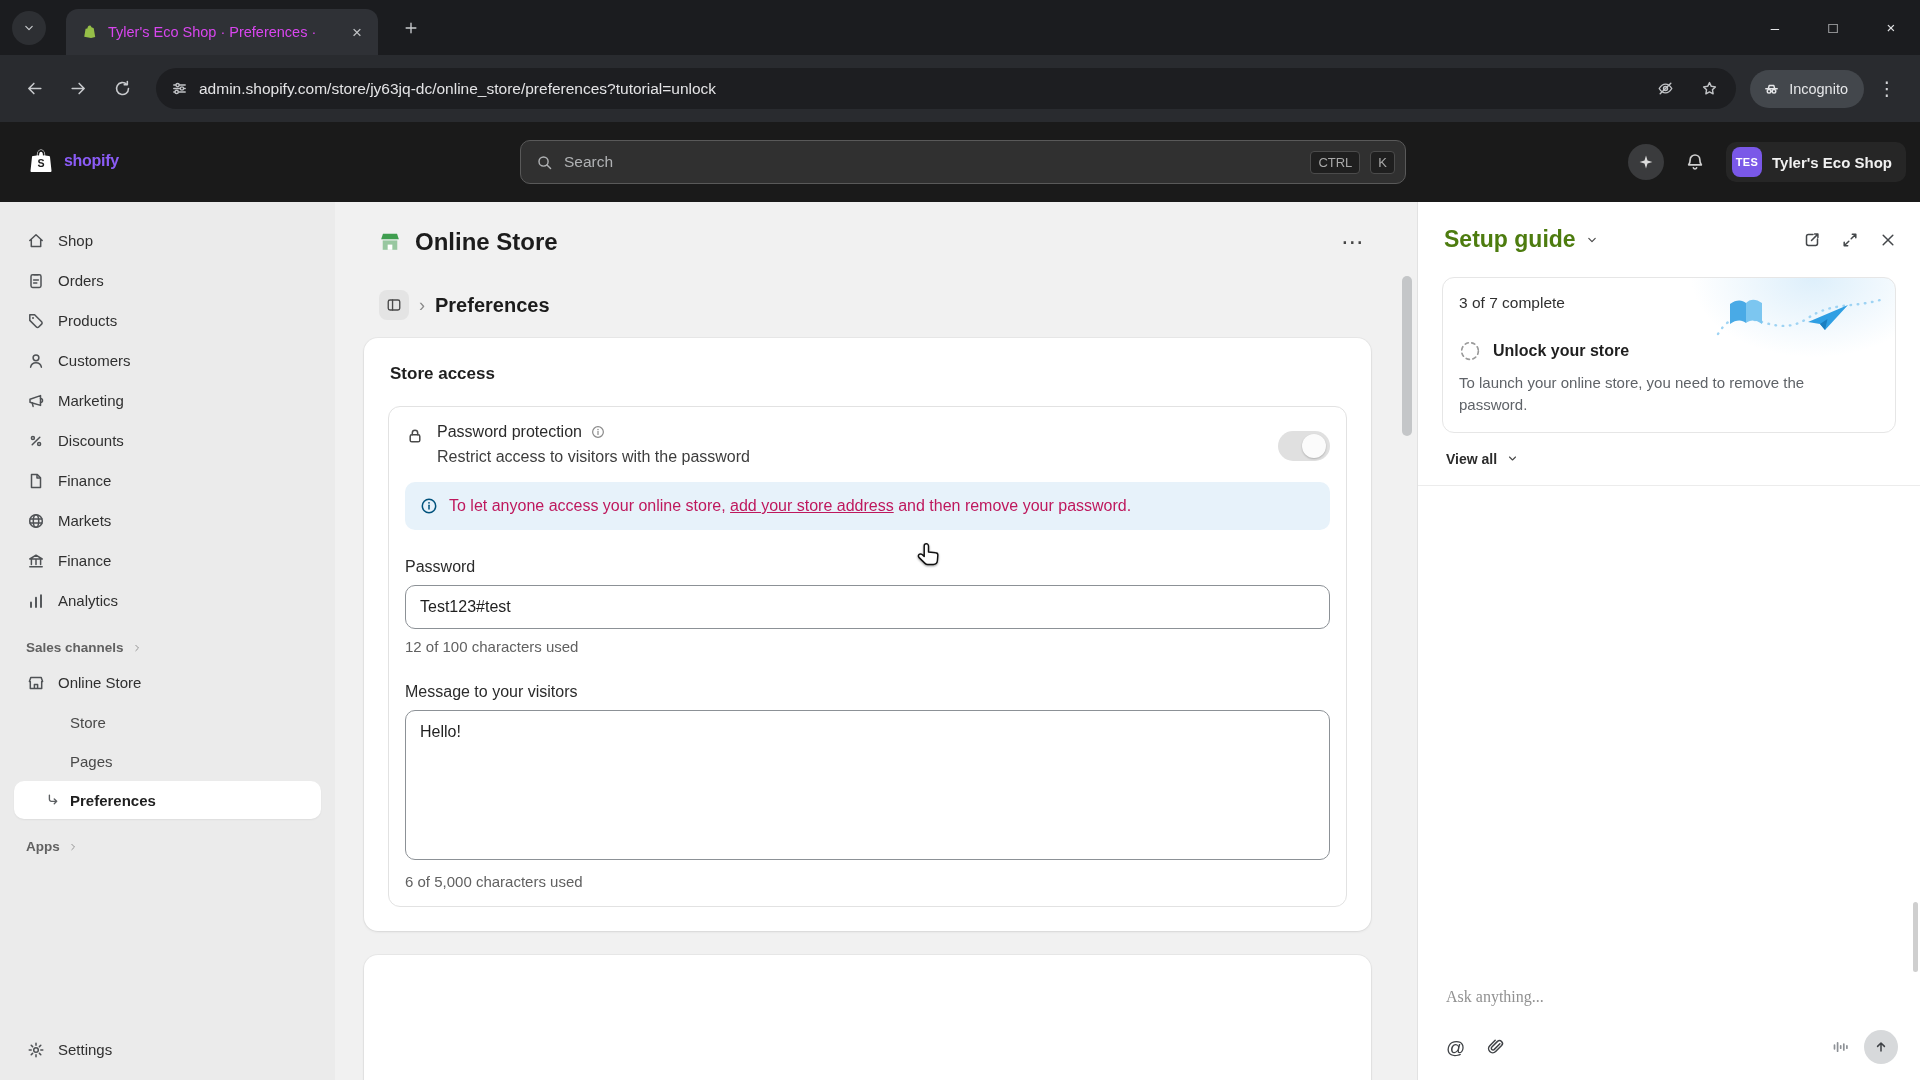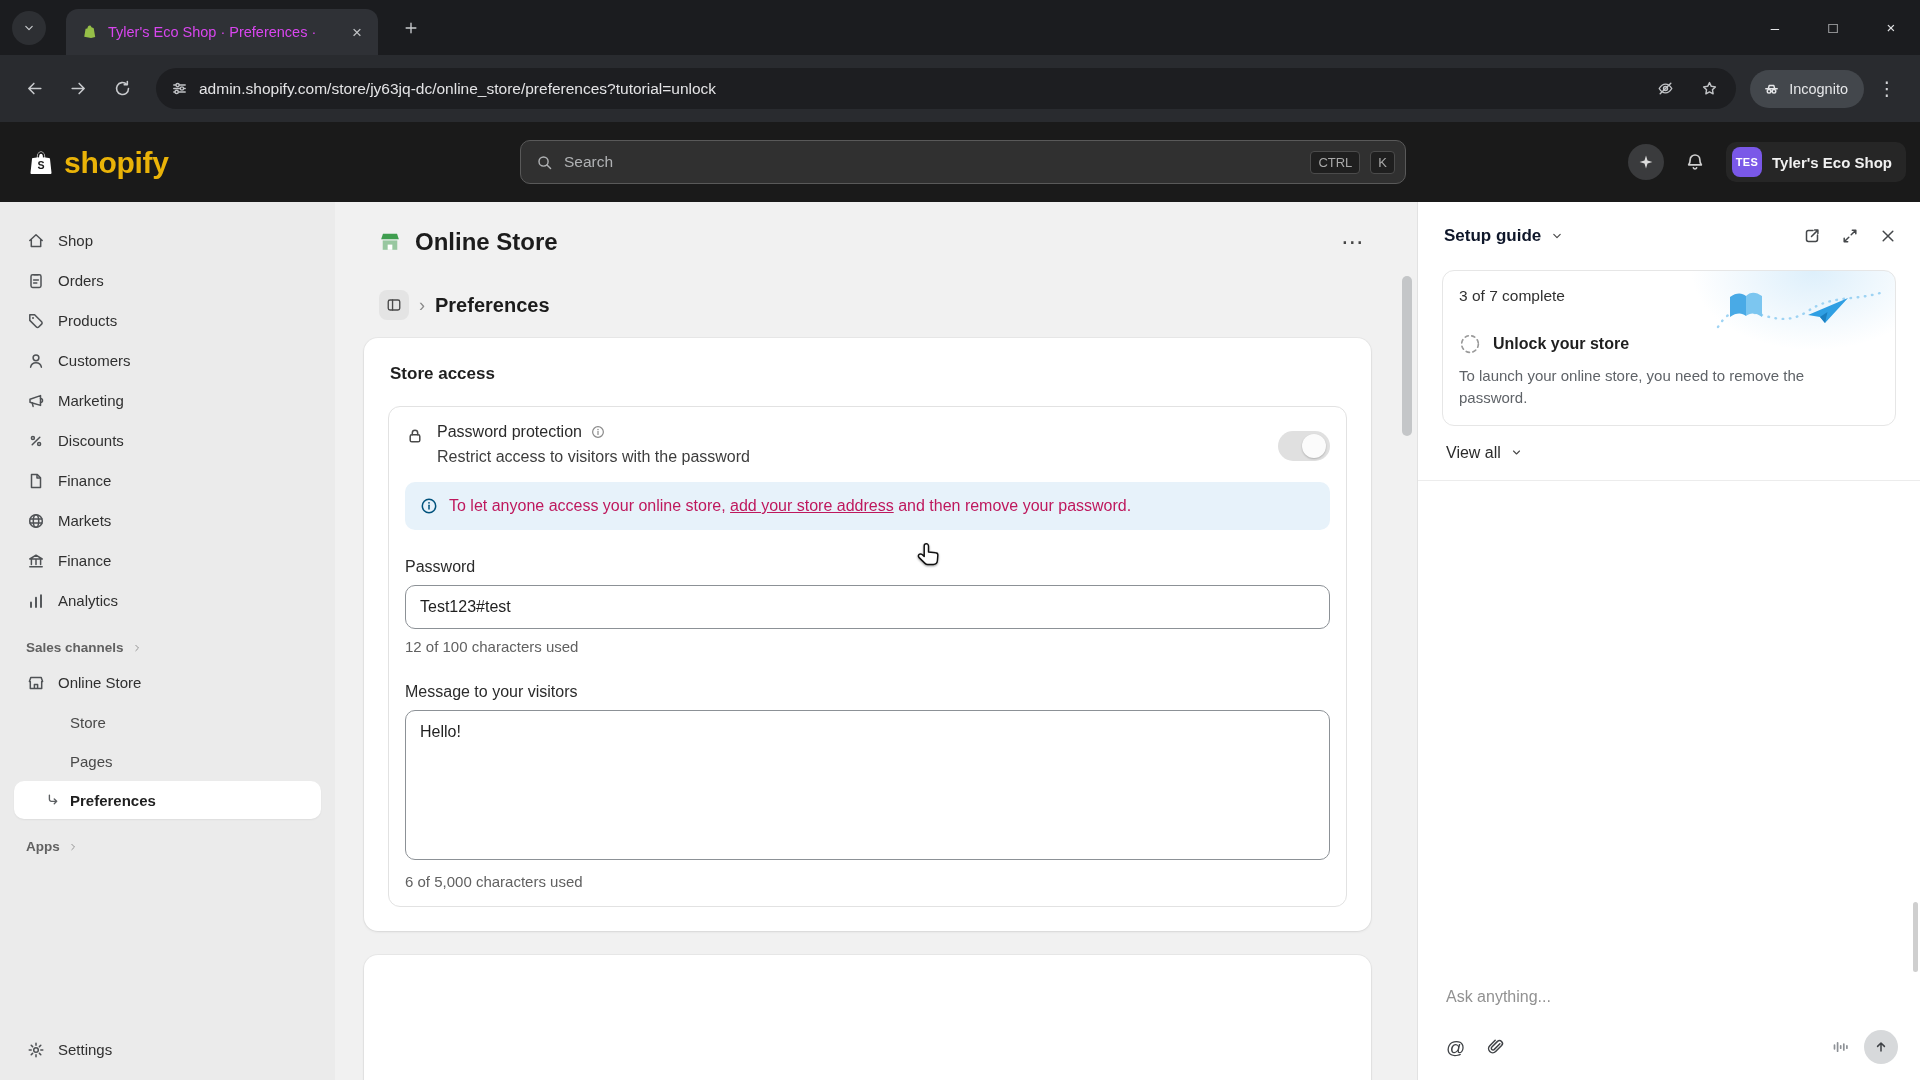--- a/index.html
+++ b/index.html
@@ -32,21 +32,21 @@
   .url-action { width:34px; height:34px; border-radius:50%; display:flex; align-items:center; justify-content:center; color:#c1c3c6; flex:none; }
   .url-action .ic { width:19px; height:19px; }
   .incognito-chip { height:38px; border-radius:19px; background:#43474c; color:#e6e7e9; display:flex; align-items:center; gap:8px; padding:0 16px 0 12px; font-size:14.5px; flex:none; }
   .incognito-chip .ic { width:19px; height:19px; }
   .kebab { width:38px; height:38px; display:flex; align-items:center; justify-content:center; color:#d2d4d7; font-size:19px; flex:none; }
 
   
   .appbar { position:absolute; top:122px; left:0; right:0; height:80px; background:#1a1a1a; }
   .brand { position:absolute; left:26px; top:24px; display:flex; align-items:center; gap:8px; }
   .brand .ic { width:30px; height:30px; }
-  .brand-name { color:#eab308; font-size:30px; font-weight:700; letter-spacing:-.3px; }
+  .brand-name { color:#8b5cf6; font-size:16px; font-weight:700; letter-spacing:-.3px; }
   .search-pill { position:absolute; left:520px; top:18px; width:886px; height:44px; background:#303030; border:1px solid #595959; border-radius:10px; display:flex; align-items:center; gap:10px; padding:0 10px 0 14px; }
   .search-pill .ic { width:19px; height:19px; color:#b0b2b4; }
   .search-text { flex:1; color:#b0b2b4; font-size:15.5px; }
   .kbd { background:#1f1f1f; border:1px solid #4b4b4b; color:#a9a9a9; border-radius:4px; font-size:13px; padding:3px 7px; font-weight:400; }
   .app-right { position:absolute; right:14px; top:20px; display:flex; align-items:center; gap:12px; height:40px; }
   .sidekick { width:36px; height:36px; border-radius:50%; background:#3a3b3d; color:#dcdcdc; display:flex; align-items:center; justify-content:center; }
   .sidekick .ic { width:20px; height:20px; }
   .bellbtn { width:38px; height:38px; border-radius:10px; display:flex; align-items:center; justify-content:center; color:#cfcfcf; }
   .bellbtn .ic { width:22px; height:22px; }
   .account { display:flex; align-items:center; gap:10px; background:#262626; border-radius:10px; padding:5px 14px 5px 6px; }
@@ -95,36 +95,36 @@
   .field-label { font-size:16px; color:#2b2b2b; margin-bottom:9px; }
   .text-input { width:100%; height:44px; border:1px solid #8c9196; border-radius:10px; padding:0 14px; font-size:16px; color:#1f1f1f; font-family:inherit; background:#fff; }
   .text-area { width:100%; height:150px; border:1px solid #8c9196; border-radius:10px; padding:12px 14px; font-size:16px; color:#1f1f1f; font-family:inherit; resize:none; background:#fff; }
   .field-helper { margin-top:9px; font-size:15px; color:#616161; }
   .card-partial { margin:24px 46px 0 29px; height:160px; background:#fff; border-radius:14px; box-shadow:0 0 0 1px rgba(0,0,0,.035), 0 1px 3px rgba(0,0,0,.08); }
   .main-scroll { position:absolute; top:74px; right:5px; width:10px; height:160px; border-radius:5px; background:#c4c6c8; }
 
   
   .panel { position:absolute; top:202px; left:1417px; right:0; bottom:0; background:#fff; border-left:1px solid #e2e2e2; }
   .panel-head { display:flex; align-items:center; padding:24px 22px 0 26px; gap:8px; }
-  .panel-title { font-size:17px; font-weight:700; color:#0f172a; }
+  .panel-title { font-size:23px; font-weight:700; color:#4d7c0f; }
   .panel-head .chev { width:16px; height:16px; color:#4a4a4a; }
   .panel-actions { margin-left:auto; display:flex; gap:18px; }
   .panel-actions .ic { width:20px; height:20px; color:#44474a; }
   .guide-card { position:relative; margin:24px 24px 0; border:1px solid #e6e6e6; border-radius:12px; padding:16px; overflow:hidden;
                 background:radial-gradient(170px 110px at 82% 0%, #ddeffb, rgba(255,255,255,0) 72%), #fff; }
   .guide-art { position:absolute; top:-2px; right:2px; }
   .guide-progress { font-size:15.5px; color:#303030; }
   .guide-step { display:flex; align-items:center; gap:12px; margin-top:28px; }
   .guide-step .ic { width:22px; height:22px; color:#9a9a9a; flex:none; }
   .guide-step-title { font-size:16px; font-weight:600; color:#1f1f1f; }
   .guide-desc { margin-top:10px; font-size:15px; color:#5f6368; line-height:1.45; max-width:410px; }
-  .view-all { display:flex; align-items:center; gap:8px; padding:18px 28px; border-bottom:1px solid #ececec; font-size:16px; color:#2b2b2b; }
+  .view-all { display:flex; align-items:center; gap:8px; padding:18px 28px; border-bottom:1px solid #ececec; font-size:14px; color:#2b2b2b;font-weight:bold; }
   .view-all .ic { width:15px; height:15px; color:#4a4a4a; }
   .composer { position:absolute; left:0; right:0; bottom:0; padding:16px 22px 16px 28px; }
-  .composer-input { width:100%; border:none; outline:none; font-size:16px; color:#303030; font-family:Liberation Sans, sans-serif; background:transparent; }
+  .composer-input { width:100%; border:none; outline:none; font-size:16px; color:#303030; font-family:Liberation Serif, serif; background:transparent; }
   .composer-input::placeholder { color:#919191; }
   .composer-row { display:flex; align-items:center; gap:20px; margin-top:24px; }
   .composer-row .ic { width:20px; height:20px; color:#3f4246; }
   .at { font-size:19px; color:#3f4246; line-height:1; }
   .comp-right { margin-left:auto; display:flex; align-items:center; gap:14px; }
   .comp-right .wave { color:#8d9196; }
   .send-btn { width:34px; height:34px; border-radius:50%; background:#d7d9db; display:flex; align-items:center; justify-content:center; color:#8b8f94; }
   .send-btn .ic { width:18px; height:18px; }
   .panel-scroll { position:absolute; right:2px; top:700px; width:5px; height:70px; border-radius:3px; background:#cfcfcf; }
 

